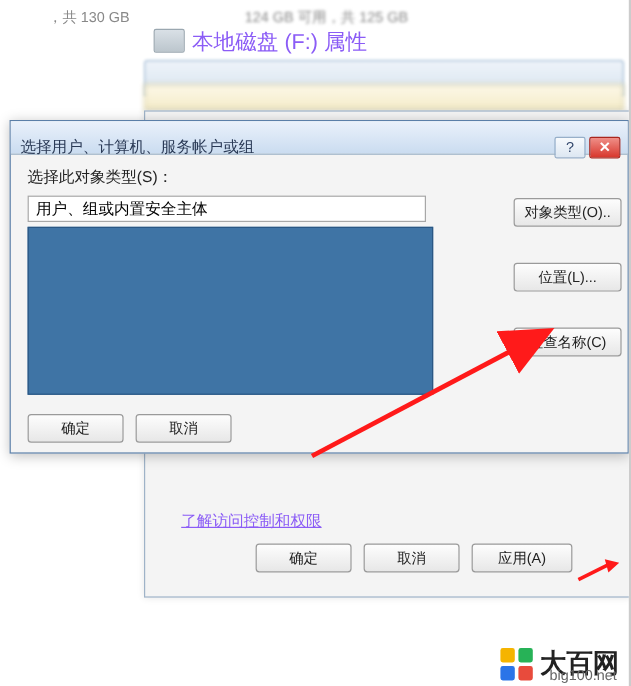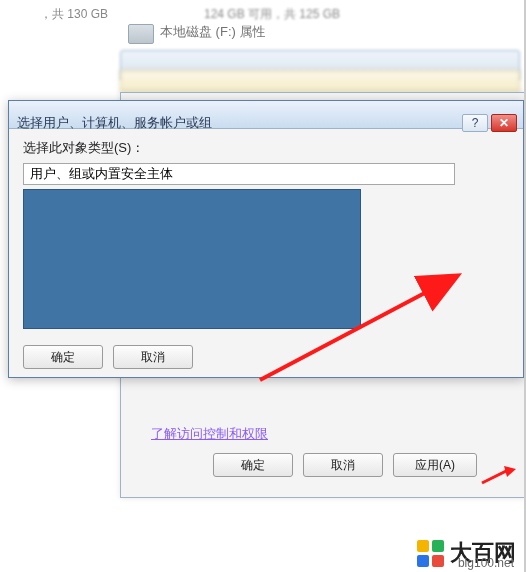--- a/index.html
+++ b/index.html
@@ -32,22 +32,22 @@
     position:absolute;
     top:24px; left:128px;
     width:26px; height:20px;
     background:linear-gradient(#d9e0e6,#bcc6cd);
     border:1px solid #9aa7b0;
     border-radius:2px;
   }
   .drive-label {
     position:absolute;
     top:23px; left:160px;
-    font-size:13px;
-    color:#737373;
+    font-size:18px;
+    color:#8b5cf6;
     filter: blur(0.3px);
   }
   
   .blur-strip1 {
     position:absolute;
     top:50px; left:120px;
     width:400px; height:30px;
     background:linear-gradient(#eef3f9,#d7e4f0);
     border:1px solid #9fb9d3;
     border-radius:3px 3px 0 0;
@@ -137,21 +137,21 @@
     border:1px solid #a9251d;
     color:#fff;font-weight:bold;
   }
 
   .sel-body{ padding:10px 30px 8px 14px; position:relative; height:calc(100% - 28px);}
   .sel-label-obj{
     font-size:13px; color:#222;
   }
   .obj-type-box{
     margin-top:6px;
-    width:432px; height:22px;
+    width:332px; height:22px;
     background:#fff;
     border:1px solid #a7a7a7;
     padding:2px 6px;
     font-size:13px;
     color:#000;
     display:flex;align-items:center;
   }
   .big-blue{
     margin-top:4px;
     width:338px;
@@ -236,20 +236,25 @@
     <div class="title-ctrls">
       <div class="title-btn">?</div>
       <div class="title-btn close-btn">✕</div>
     </div>
   </div>
   <div class="sel-body">
     <div class="sel-label-obj">选择此对象类型(S)：</div>
     <div class="obj-type-box">用户、组或内置安全主体</div>
     <div class="big-blue"></div>
 
+    <div class="right-col">
+      <button class="win-btn">对象类型(O)..</button>
+      <button class="win-btn">位置(L)...</button>
+      <button class="win-btn">检查名称(C)</button>
+    </div>
 
     <div class="sel-bottom-row">
       <div class="sel-bottom-right">
         <button class="win-btn">确定</button>
         <button class="win-btn">取消</button>
       </div>
     </div>
   </div>
 </div>
 

